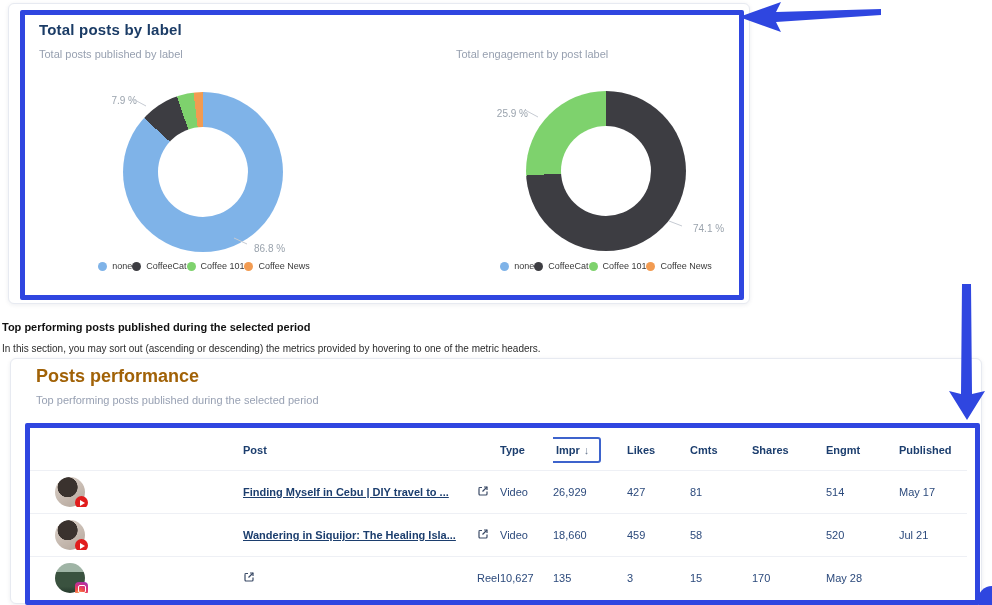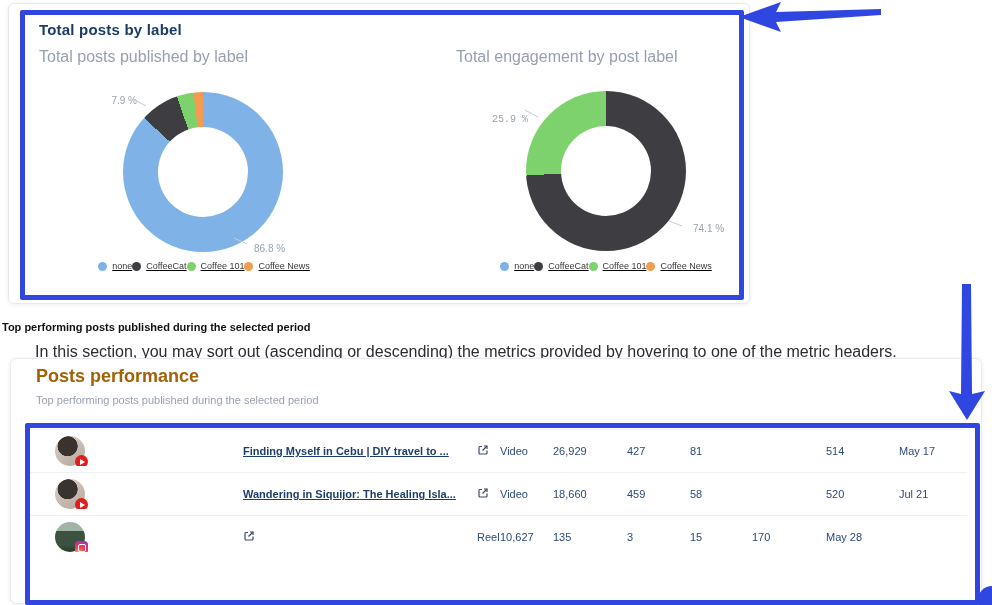--- a/index.html
+++ b/index.html
@@ -15,40 +15,40 @@
   
   .ann-box{position:absolute;border:5px solid #2f46e0;border-radius:2px;pointer-events:none;z-index:30;}
   .ann-charts{left:20px;top:10px;width:714px;height:280px;}
   .ann-table{left:25px;top:423px;width:945px;height:172px;}
   .overlay-svg{position:absolute;left:0;top:0;width:992px;height:605px;z-index:40;pointer-events:none;}
   .fab{position:absolute;left:978px;top:586px;width:28px;height:28px;border-radius:50%;
        background:#2f46e0;z-index:35;}
 
   
   .chart-title{position:absolute;font-size:15px;font-weight:bold;color:#1b3c66;letter-spacing:.2px;}
-  .chart-sub{position:absolute;font-size:16px;color:#97a0b0;}
+  .chart-sub{position:absolute;font-size:11px;color:#97a0b0;}
   .t1{left:30px;top:17px;} .s1{left:30px;top:44px;}
   .t2{left:447px;top:17px;} .s2{left:447px;top:44px;}
   .donut{position:absolute;width:160px;height:160px;border-radius:50%;}
   .donut::after{content:"";position:absolute;inset:35px;border-radius:50%;background:#fff;}
   .donut1{left:114px;top:88px;}
   .donut2{left:517px;top:87px;}
   .pct{position:absolute;font-size:10px;color:#9aa3ad;}
   .pct-1a{left:70px;top:91px;width:58px;text-align:right;}
   .pct-1b{left:245px;top:239px;}
-  .pct-2a{left:462px;top:110px;width:57px;text-align:right;font-family:Liberation Mono, monospace;}
+  .pct-2a{left:462px;top:104px;width:57px;text-align:right;}
   .pct-2b{left:684px;top:219px;}
-  .legend{position:absolute;display:flex;justify-content:center;gap:0;width:330px;top:257px;text-decoration:underline;}
+  .legend{position:absolute;display:flex;justify-content:center;gap:0;width:330px;top:257px;}
   .legend-1{left:30px;} .legend-2{left:432px;}
   .legend-item{display:flex;align-items:center;gap:5px;font-size:9px;color:#3a3a3a;}
   .legend-dot{width:9px;height:9px;border-radius:50%;flex:0 0 auto;}
 
   
   .doc-heading{position:absolute;left:2px;top:321px;font-size:11px;font-weight:bold;color:#111;}
-  .doc-body{position:absolute;left:2px;top:343px;font-size:16px;color:#2c2c2c;margin-left:33px;}
+  .doc-body{position:absolute;left:2px;top:343px;font-size:10px;color:#2c2c2c;}
 
   
   .card2-title{position:absolute;left:36px;top:366px;font-size:18px;font-weight:bold;color:#a16207;}
   .card2-sub{position:absolute;left:36px;top:394px;font-size:11px;color:#98a1b3;}
 
   .ptable{position:absolute;left:30px;top:429px;width:937px;z-index:10;}
   .trow{display:grid;grid-template-columns:213px 234px 23px 53px 74px 63px 62px 74px 73px 1fr;
         align-items:center;}
   .thead{height:41px;font-size:11px;font-weight:bold;color:#1c3e6e;}
   .tbody-row{height:42px;font-size:11px;color:#2c4a7c;border-top:1px solid #eef0f5;}
@@ -129,20 +129,34 @@
   </div>
 
   <div class="doc-heading">Top performing posts published during the selected period</div>
   <div class="doc-body">In this section, you may sort out (ascending or descending) the metrics provided by hovering to one of the metric headers.</div>
 
   <div class="card table-card"></div>
   <div class="card2-title">Posts performance</div>
   <div class="card2-sub">Top performing posts published during the selected period</div>
 
   <div class="ptable">
+    <div class="trow thead">
+      <div class="cell"></div>
+      <div class="cell">Post</div>
+      <div class="cell"></div>
+      <div class="cell">Type</div>
+      <div class="cell">
+        <span class="impr-box"><span>Impr</span><span class="sort-arrow">↓</span></span>
+      </div>
+      <div class="cell">Likes</div>
+      <div class="cell">Cmts</div>
+      <div class="cell">Shares</div>
+      <div class="cell">Engmt</div>
+      <div class="cell">Published</div>
+    </div>
 
     <div class="trow tbody-row">
       <div class="cell avatar-cell">
         <div class="avatar person">
           <span class="badge yt"></span>
         </div>
       </div>
       <div class="cell"><span class="post-link">Finding Myself in Cebu | DIY travel to ...</span></div>
       <div class="cell">
         <svg class="ext-icon" viewBox="0 0 24 24" fill="none" stroke="currentColor" stroke-width="2.4">

